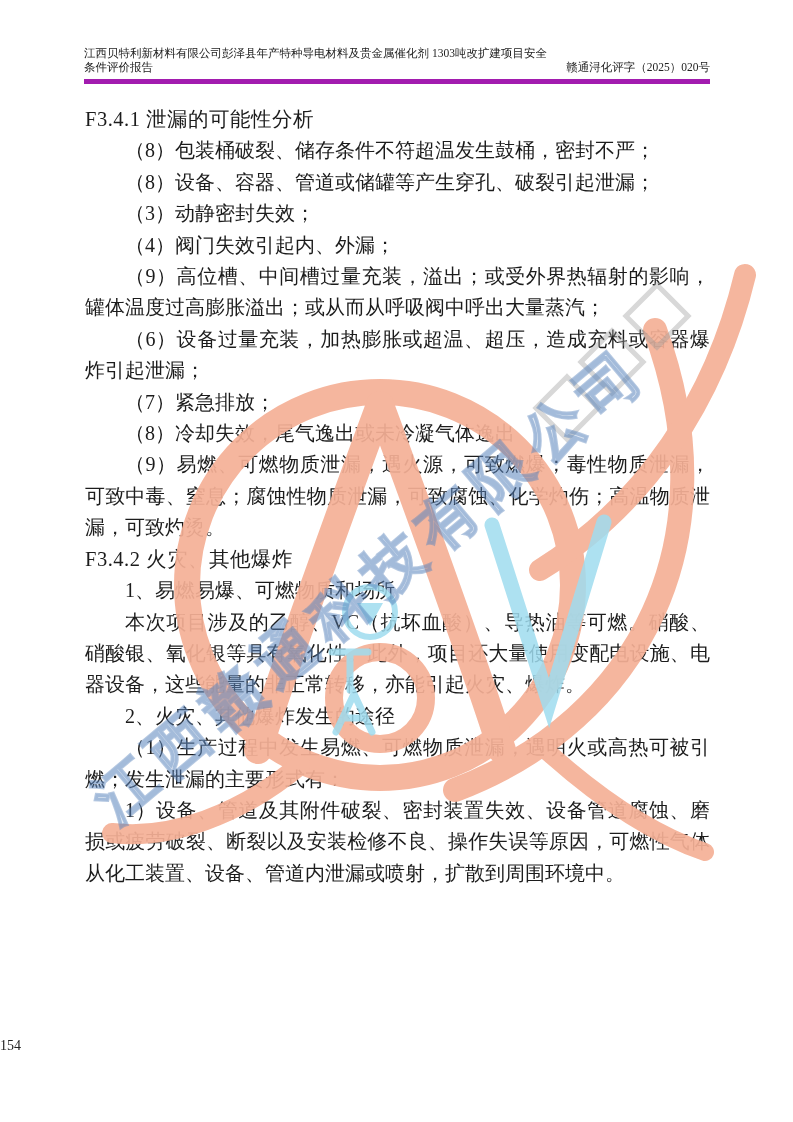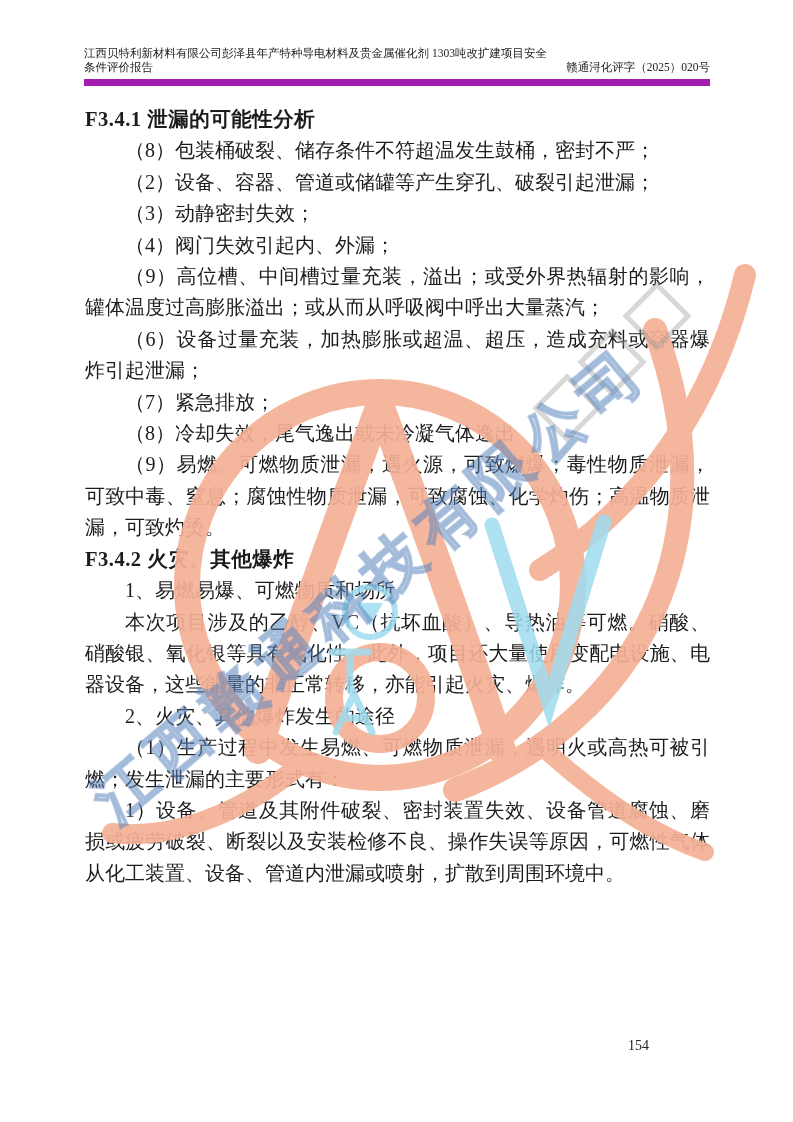--- a/index.html
+++ b/index.html
@@ -8,43 +8,43 @@
     width:793px;height:1122px;
     background:#ffffff;
     overflow:hidden;
     font-family:"Liberation Serif","DejaVu Serif",serif;
     color:#1c1c1c;
   }
   
   #doc-header{
     position:absolute;left:84px;top:46px;width:626px;
     display:flex;justify-content:space-between;align-items:flex-end;
-    border-bottom:7px solid #a21caf;
+    border-bottom:5px solid #a21caf;
     padding-bottom:5px;
     font-size:11.5px;line-height:14px;color:#222;
   }
   #doc-header .h-left{max-width:470px;}
   #doc-header .h-right{white-space:nowrap;}
   
   #doc-body{
     position:absolute;left:85px;top:104px;width:625px;
     font-size:20px;line-height:31.4px;
     text-align:justify;
   }
   #doc-body p{margin:0;padding:0;}
   #doc-body p.para{text-indent:2em;}
   #doc-body p.heading{
-    font-weight:bold;text-indent:0;font-size:20.5px;
+    font-weight:normal;text-indent:0;font-size:20.5px;
     font-family:"Liberation Serif","DejaVu Serif",serif;
     letter-spacing:0.5px;
   }
   
   #doc-footer{
     position:absolute;left:0;top:1038px;width:649px;
-    text-align:right;font-size:14px;color:#222;
+    text-align:left;font-size:14px;color:#222;
   }
   
   #watermark{
     position:absolute;left:0;top:0;width:793px;height:1122px;
     pointer-events:none;z-index:5;
   }
   #wm-text{
     position:absolute;left:100px;top:770px;width:780px;height:72px;
     transform:rotate(-40deg);transform-origin:left center;
     font-size:60px;font-weight:bold;letter-spacing:10px;
@@ -61,21 +61,21 @@
 <div id="page">
 
   <div id="doc-header">
     <span class="h-left">江西贝特利新材料有限公司彭泽县年产特种导电材料及贵金属催化剂 1303吨改扩建项目安全条件评价报告</span>
     <span class="h-right">赣通浔化评字（2025）020号</span>
   </div>
 
   <div id="doc-body">
       <p class="heading">F3.4.1 泄漏的可能性分析</p>
       <p class="para">（8）包装桶破裂、储存条件不符超温发生鼓桶，密封不严；</p>
-      <p class="para">（2）设备、容器、管道或储罐等产生穿孔、破裂引起泄漏；</p>
+      <p class="para">（8）设备、容器、管道或储罐等产生穿孔、破裂引起泄漏；</p>
       <p class="para">（3）动静密封失效；</p>
       <p class="para">（4）阀门失效引起内、外漏；</p>
       <p class="para">（9）高位槽、中间槽过量充装，溢出；或受外界热辐射的影响，罐体温度过高膨胀溢出；或从而从呼吸阀中呼出大量蒸汽；</p>
       <p class="para">（6）设备过量充装，加热膨胀或超温、超压，造成充料或容器爆炸引起泄漏；</p>
       <p class="para">（7）紧急排放；</p>
       <p class="para">（8）冷却失效，尾气逸出或未冷凝气体逸出</p>
       <p class="para">（9）易燃、可燃物质泄漏，遇火源，可致燃爆；毒性物质泄漏，可致中毒、窒息；腐蚀性物质泄漏，可致腐蚀、化学灼伤；高温物质泄漏，可致灼烫。</p>
       <p class="heading">F3.4.2 火灾、其他爆炸</p>
       <p class="para">1、易燃易爆、可燃物质和场所</p>
       <p class="para">本次项目涉及的乙醇、VC（抗坏血酸）、导热油等可燃。硝酸、硝酸银、氧化银等具有氧化性。此外，项目还大量使用变配电设施、电器设备，这些能量的非正常转移，亦能引起火灾、爆炸。</p>

